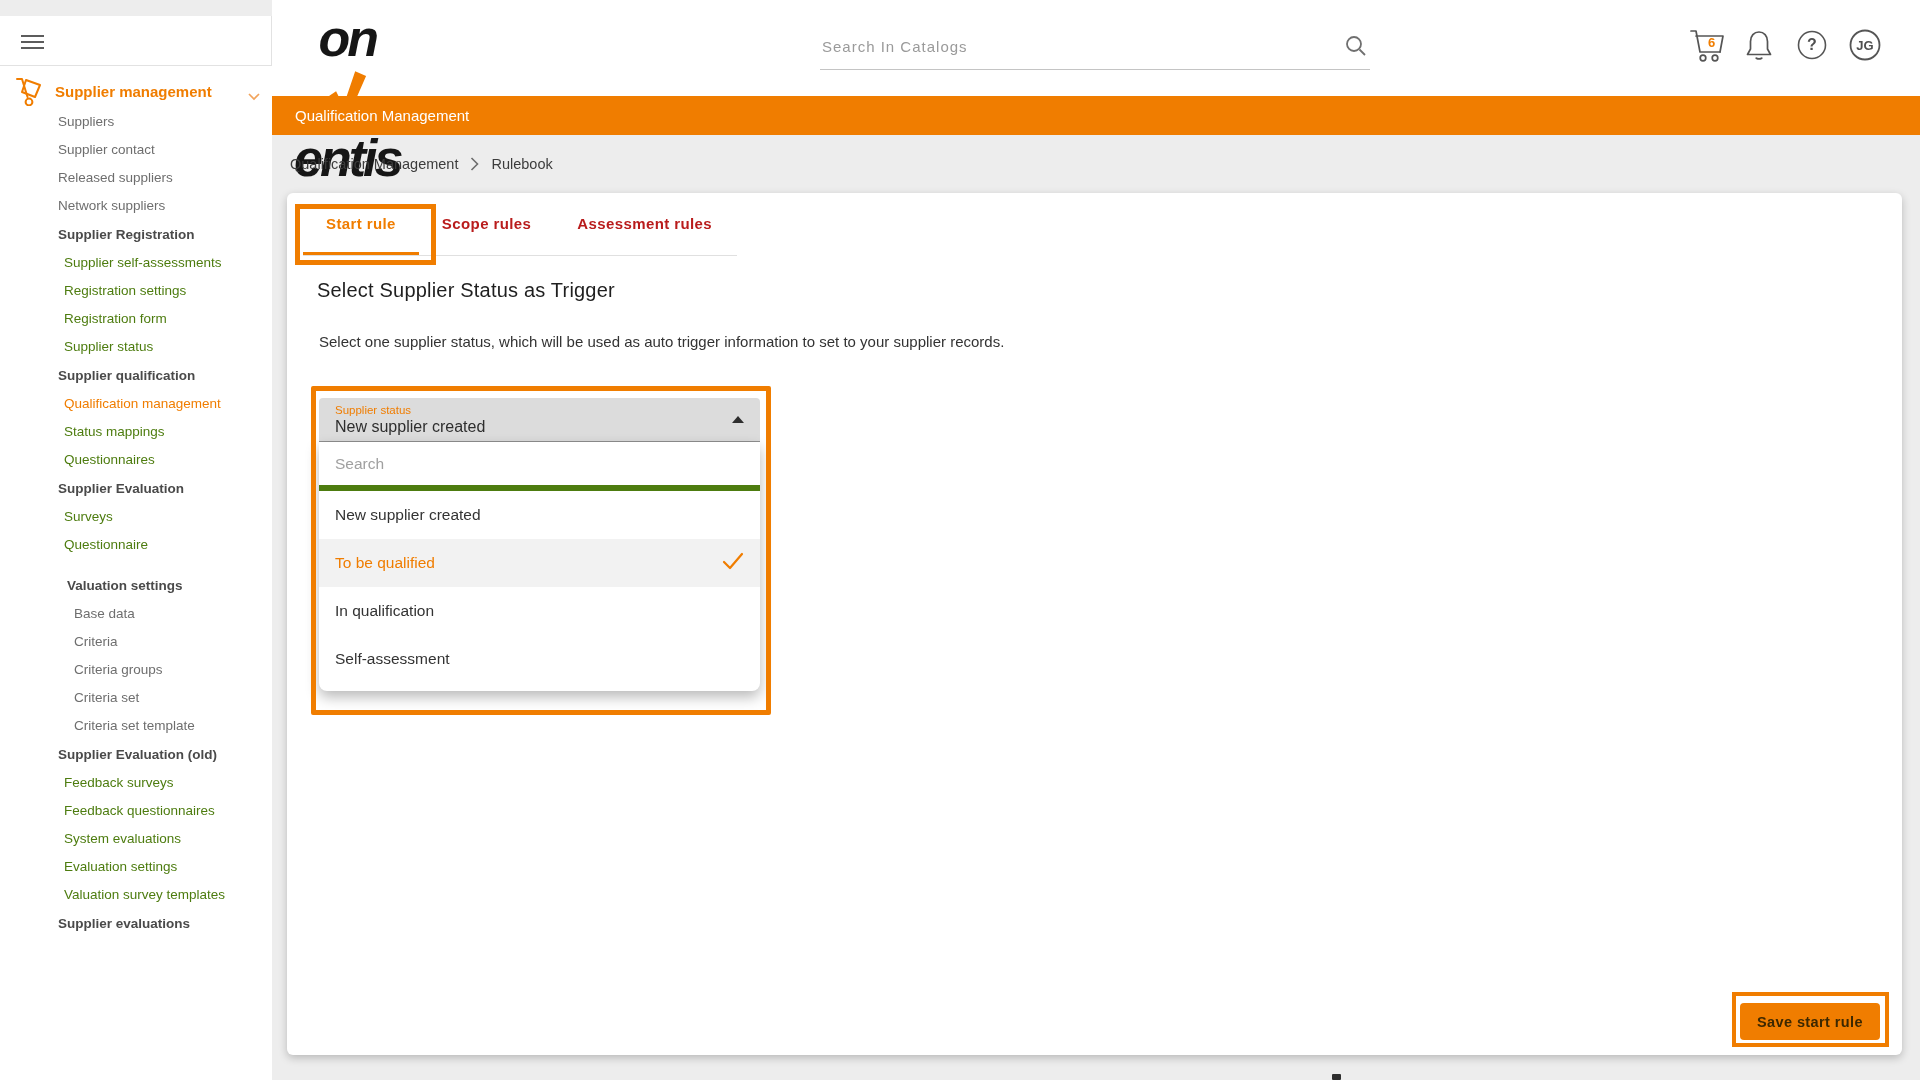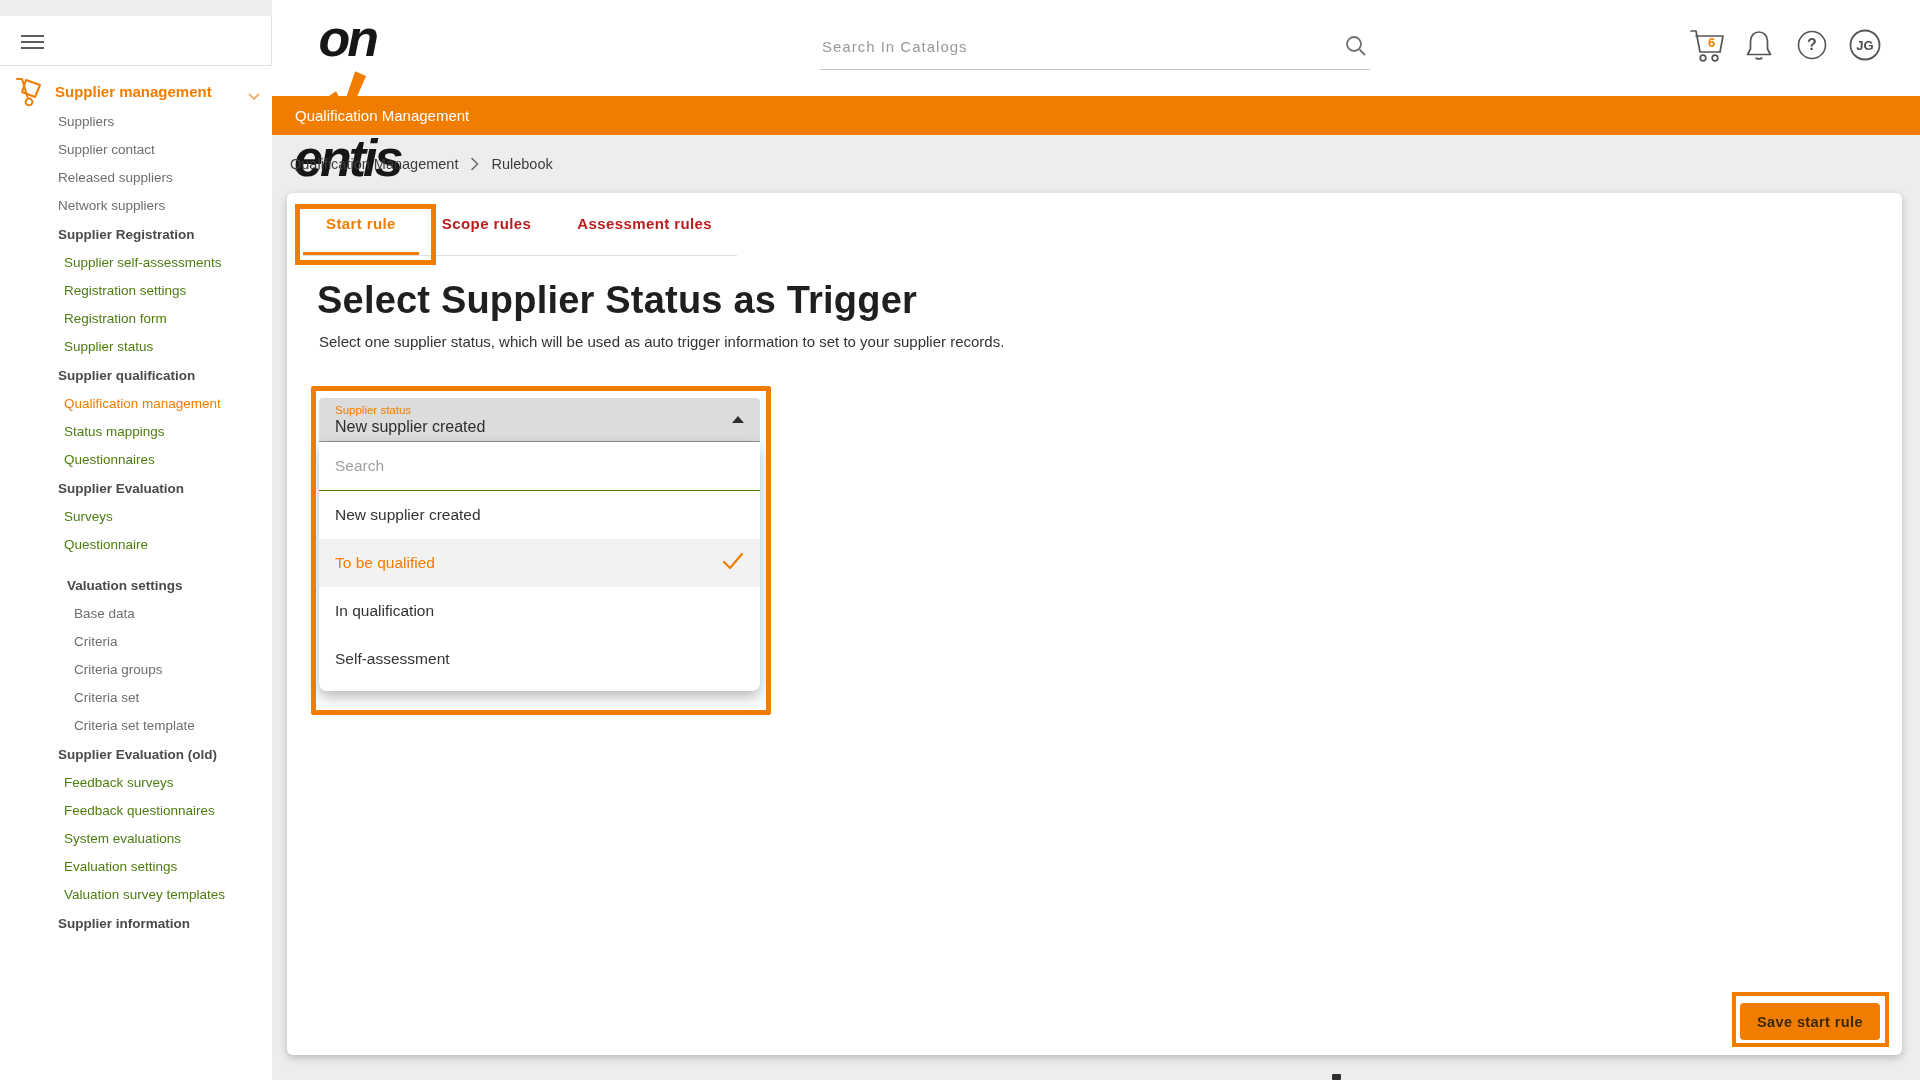--- a/index.html
+++ b/index.html
@@ -43,30 +43,30 @@
   .breadcrumb .sep { margin:0 12px; display:flex; }
 
   
   .card { position:absolute; left:287px; top:193px; width:1615px; height:862px; background:#fff; border-radius:6px; box-shadow:0 3px 9px rgba(0,0,0,.22); }
 
   .tabs { position:absolute; left:16px; top:0; width:434px; height:63px; border-bottom:1px solid #e0e0e0; display:flex; }
   .tab { padding:0 23px; line-height:62px; font-size:15px; font-weight:700; letter-spacing:.4px; color:#b91c1c; cursor:pointer; position:relative; white-space:nowrap; }
   .tab.active { color:#F07D00; }
   .tab.active::after { content:""; position:absolute; left:0; right:0; bottom:0; height:3px; background:#F07D00; }
 
-  .page-title { position:absolute; left:30px; top:86px; font-size:38px; font-weight:700; color:#1f1f1f; letter-spacing:.2px; }
+  .page-title { position:absolute; left:30px; top:86px; font-size:20px; font-weight:400; color:#1f1f1f; letter-spacing:.2px; }
   .page-desc { position:absolute; left:32px; top:140px; font-size:15px; color:#333; }
 
   .select-field { position:absolute; left:32px; top:205px; width:441px; height:44px; background:#dcdcdc; border-bottom:1px solid #8f8f8f; border-radius:4px 4px 0 0; cursor:pointer; }
   .select-label { position:absolute; left:16px; top:6px; font-size:11.5px; color:#F07D00; }
   .select-value { position:absolute; left:16px; top:20px; font-size:16px; color:#2e2e2e; }
   .caret-up { position:absolute; right:16px; top:18px; width:0; height:0; border-left:6px solid transparent; border-right:6px solid transparent; border-bottom:7px solid #2e2e2e; }
 
   .dd-panel { position:absolute; left:32px; top:249px; width:441px; background:#fff; border-radius:0 0 8px 8px; box-shadow:0 6px 14px rgba(0,0,0,.28); padding-bottom:8px; z-index:3; }
-  .dd-search { height:49px; border-bottom:1px solid #4d7c0f; display:flex; align-items:center; }
+  .dd-search { height:49px; border-bottom:6px solid #4d7c0f; display:flex; align-items:center; }
   .dd-search input { border:none; outline:none; width:400px; margin-left:16px; font-size:15.5px; color:#333; font-family:"Liberation Sans",sans-serif; }
   .dd-search input::placeholder { color:#a0a0a0; }
   .dd-opt { height:48px; display:flex; align-items:center; padding:0 16px; font-size:15.5px; color:#333; cursor:pointer; justify-content:space-between; }
   .dd-opt.selected { background:#f2f2f2; color:#F07D00; }
 
   .save-btn { position:absolute; left:1453px; top:810px; width:140px; height:37px; background:#F07D00; border:none; border-radius:4px; font-family:"Liberation Sans",sans-serif; font-size:14.5px; font-weight:700; letter-spacing:.4px; color:#3c2800; cursor:pointer; }
 
   
   .anno { position:absolute; border:5px solid #F07D00; pointer-events:none; z-index:6; }
   .anno-tab { left:8px; top:11px; width:141px; height:61px; }
@@ -123,21 +123,21 @@
     <div class="nav-sub2">Criteria</div>
     <div class="nav-sub2">Criteria groups</div>
     <div class="nav-sub2">Criteria set</div>
     <div class="nav-sub2">Criteria set template</div>
     <div class="nav-header">Supplier Evaluation (old)</div>
     <div class="nav-sub">Feedback surveys</div>
     <div class="nav-sub">Feedback questionnaires</div>
     <div class="nav-sub">System evaluations</div>
     <div class="nav-sub">Evaluation settings</div>
     <div class="nav-sub">Valuation survey templates</div>
-    <div class="nav-header">Supplier information</div>
+    <div class="nav-header">Supplier evaluations</div>
   </nav>
 </aside>
 
 <header class="header">
   <div class="logo">
     <span>on</span>
     <svg width="40" height="54" viewBox="0 0 44 56">
         <path d="M1 30 L10 24 L18 40 L31 2 L43 7 L22 55 L12 53 Z" fill="#F07D00"></path>
       </svg>
     <span>entis</span>

